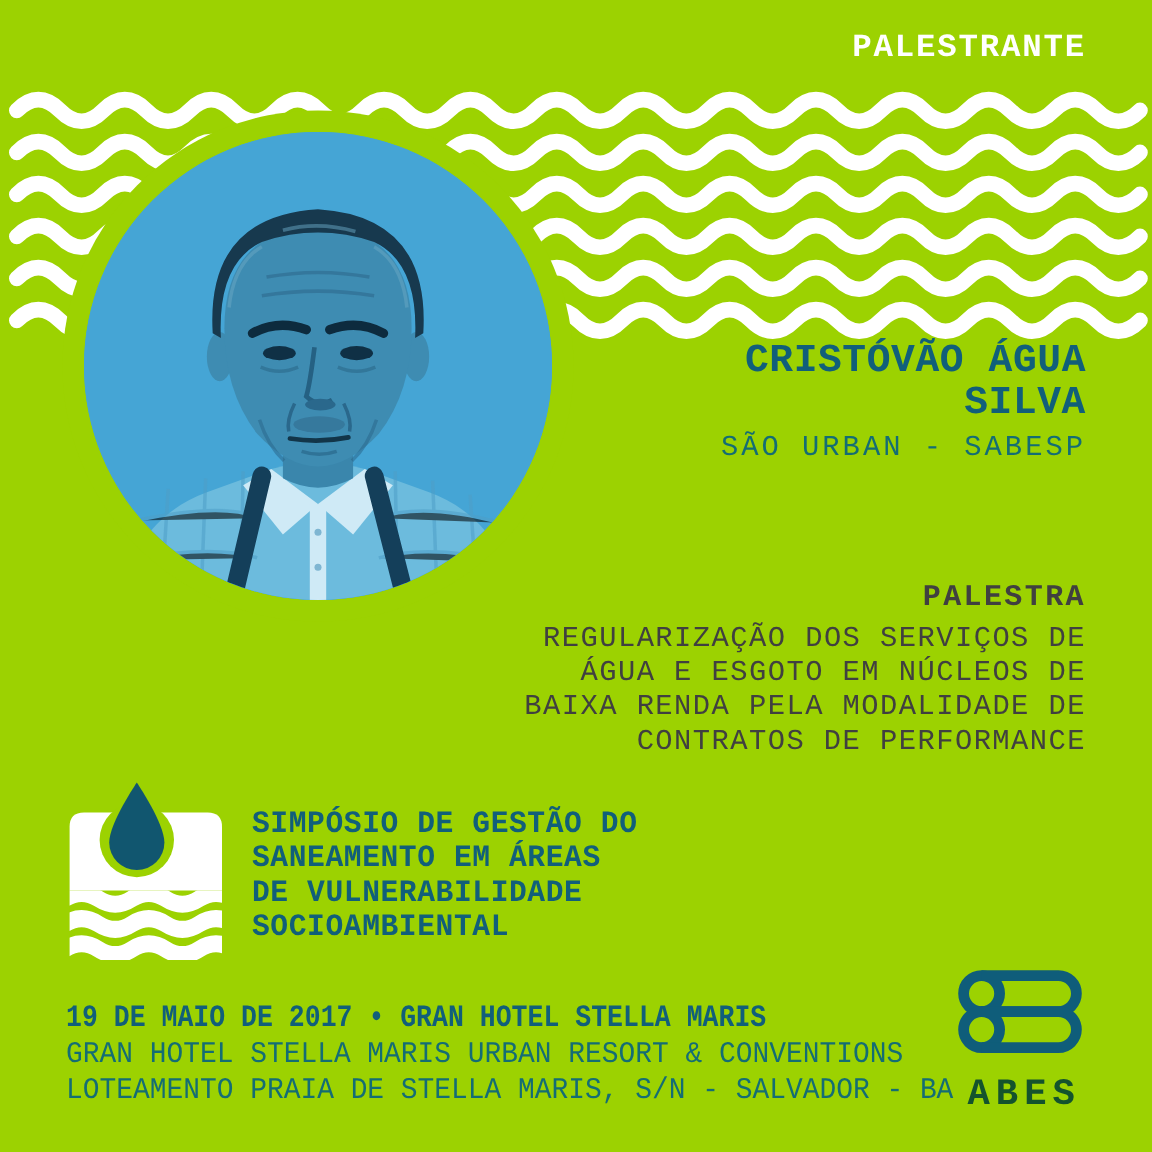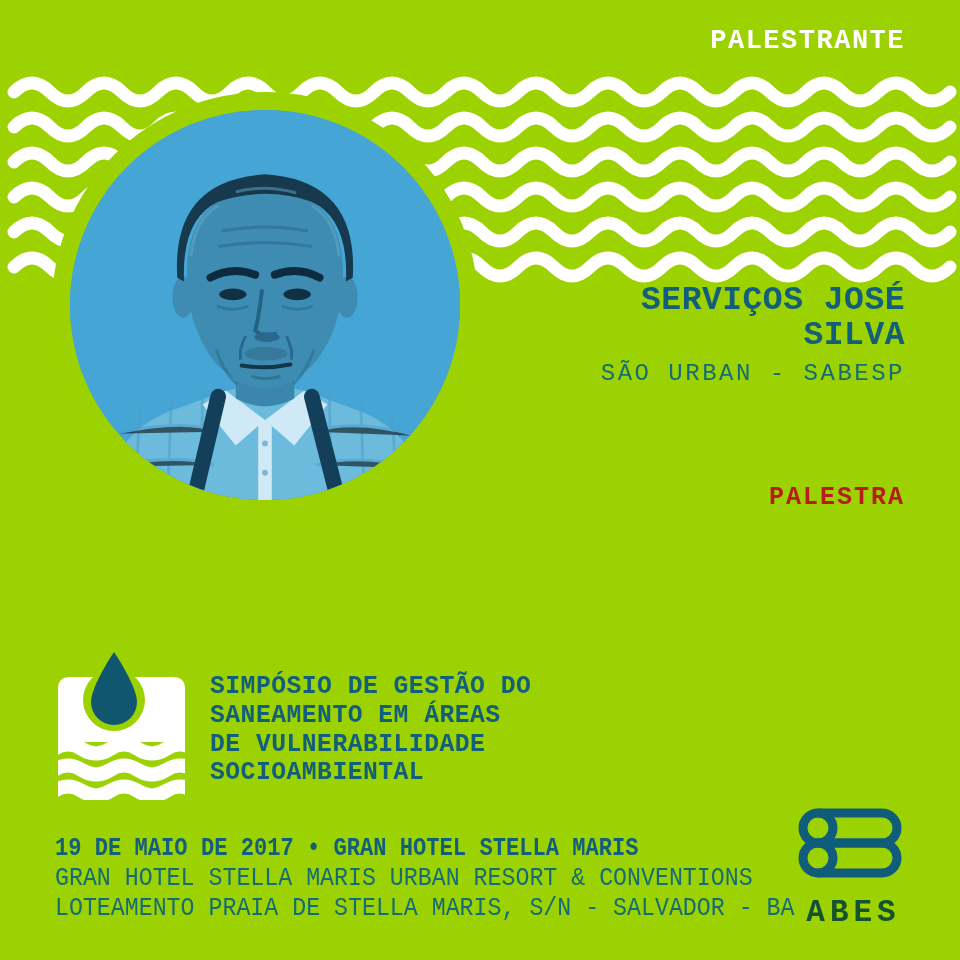--- a/index.html
+++ b/index.html
@@ -30,21 +30,21 @@
   
   .speaker-name{
     top:283px;right:55px;text-align:right;color:#115f7a;
     font-weight:bold;font-size:33px;line-height:35px;letter-spacing:0.5px;z-index:5;
   }
   .speaker-org{
     top:360px;right:55px;text-align:right;color:#146d74;
     font-weight:normal;font-size:24px;line-height:28px;letter-spacing:2.5px;z-index:5;
   }
   .talk{
-    top:483px;right:55px;text-align:right;color:#b91c1c;z-index:5;
+    top:483px;right:55px;text-align:right;color:#404040;z-index:5;
   }
   .talk-label{font-weight:bold;font-size:25px;letter-spacing:2px;margin-bottom:7px;}
   .talk-title{font-weight:normal;font-size:24px;line-height:28.7px;letter-spacing:1.2px;}
   
   .event-logo{top:646px;left:54px;z-index:3;}
   
   .event-title{
     top:672px;left:210px;color:#115f7a;font-weight:bold;font-size:26px;
     line-height:28.8px;letter-spacing:0.5px;transform:scaleX(0.95);transform-origin:left top;z-index:5;
   }
@@ -151,30 +151,36 @@
         <path d="M186 273 Q201 278 216 273" stroke="#2a688c" stroke-width="3" fill="none" opacity="0.7"></path>
         <path d="M150 246 Q157 268 171 281" stroke="#2a688c" stroke-width="3" fill="none" opacity="0.55"></path>
         <path d="M250 246 Q243 268 229 281" stroke="#2a688c" stroke-width="3" fill="none" opacity="0.55"></path>
       </svg>
     </div>
   </div>
 
   <div class="abs badge">PALESTRANTE</div>
 
   <div class="abs speaker-name">
-    <div>SERVIÇOS JOSÉ</div>
+    <div>CRISTÓVÃO ÁGUA</div>
     <div>SILVA</div>
   </div>
 
   <div class="abs speaker-org">
     <div>SÃO URBAN - SABESP</div>
   </div>
 
   <div class="abs talk">
     <div class="talk-label">PALESTRA</div>
+    <div class="talk-title">
+      <div>REGULARIZAÇÃO DOS SERVIÇOS DE</div>
+      <div>ÁGUA E ESGOTO EM NÚCLEOS DE</div>
+      <div>BAIXA RENDA PELA MODALIDADE DE</div>
+      <div>CONTRATOS DE PERFORMANCE</div>
+    </div>
   </div>
 
   <div class="abs event-logo">
     <svg width="134" height="154" viewBox="0 0 134 154">
       <defs>
         <clipPath id="stripeClip">
             <rect x="4" y="96" width="127" height="58"></rect>
           </clipPath>
         <path id="lw" d="M0 0 q14 -9 28 0 t28 0 t28 0 t28 0 t28 0" fill="none" stroke="#ffffff" stroke-width="14"></path>
       </defs>

